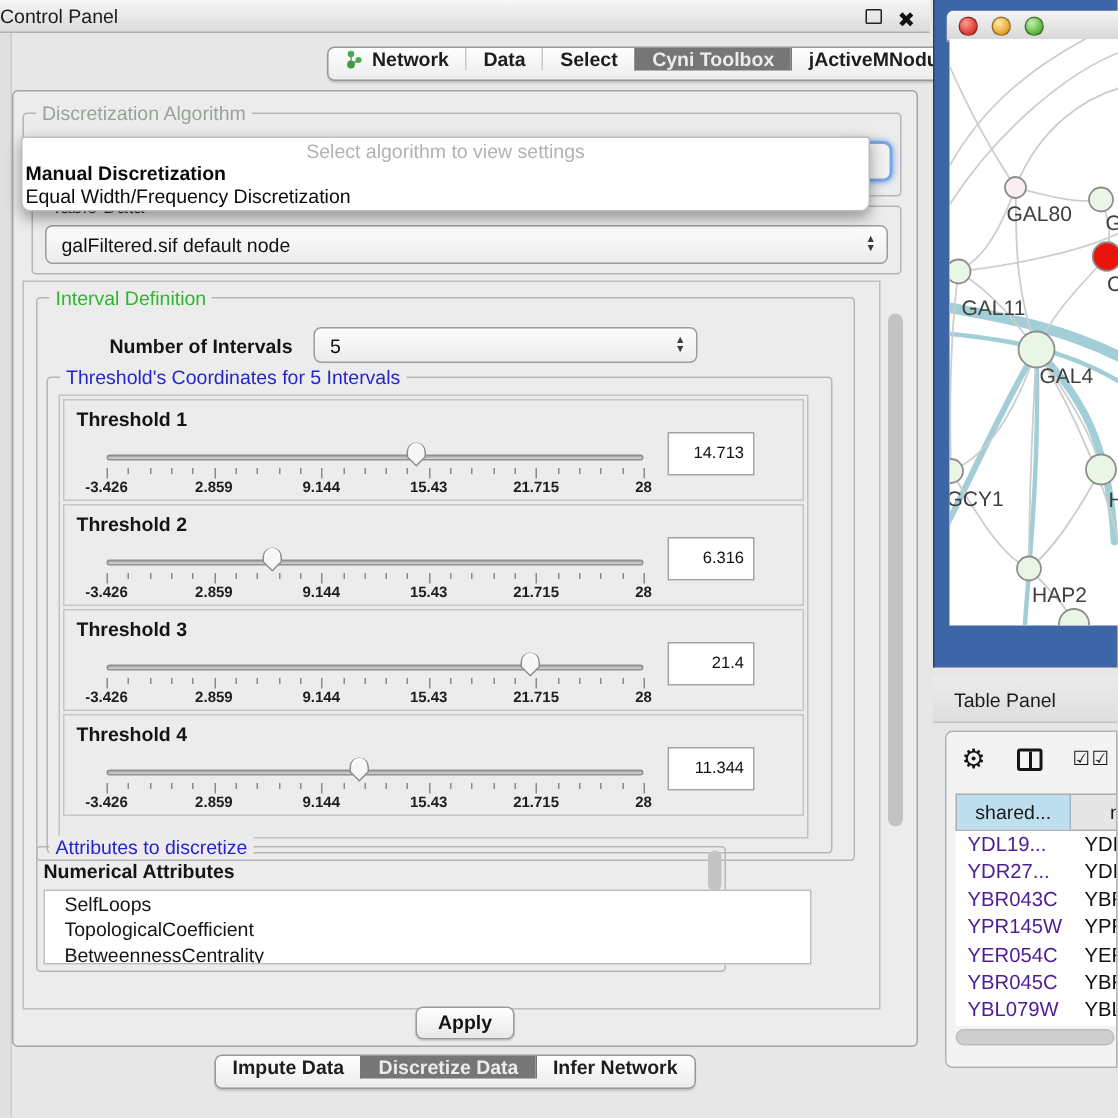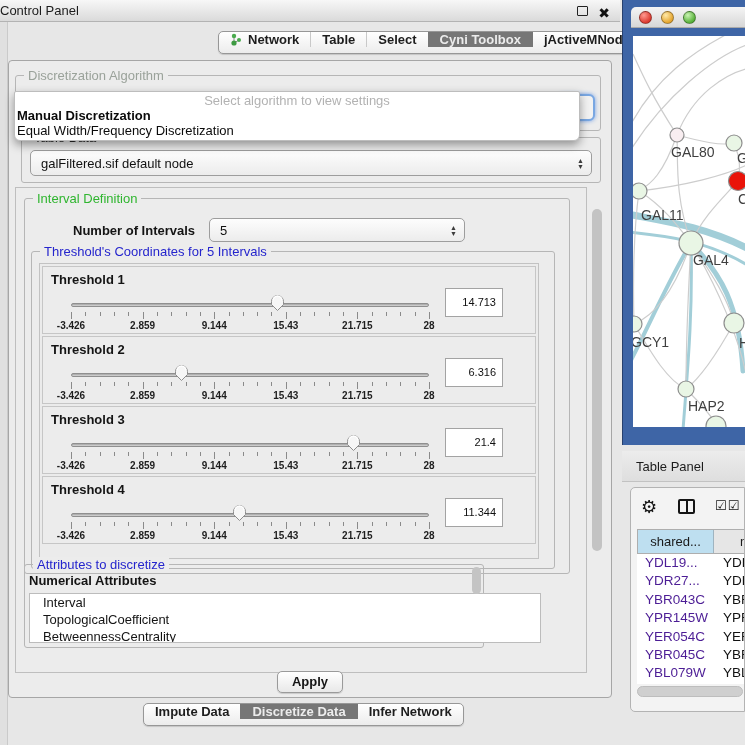--- a/index.html
+++ b/index.html
@@ -91,21 +91,21 @@
 
   
   #net-window { position:absolute; left:622px; top:0; width:123px; height:445px;
     background:#3e65a6; border-left:1px solid #27406e; }
   #net-titlebar { position:absolute; left:8px; top:7px; width:115px; height:21px;
     background:linear-gradient(#f5f5f5,#d7d7d7); border-radius:5px 0 0 0; border-bottom:1px solid #aaa; }
   .light { position:absolute; top:4px; width:13px; height:13px; border-radius:50%; border:1px solid rgba(0,0,0,.35); }
   #light-red   { left:8px;  background:radial-gradient(circle at 35% 30%, #ff9a90, #dd3b30 70%); }
   #light-yellow{ left:30px; background:radial-gradient(circle at 35% 30%, #ffe9a8, #e5a630 70%); }
   #light-green { left:52px; background:radial-gradient(circle at 35% 30%, #c9f3b2, #58b23a 70%); }
-  #net-canvas { position:absolute; left:10px; top:36px; width:113px; height:391px;
+  #net-canvas { position:absolute; left:10px; top:26px; width:113px; height:391px;
     background:#ffffff; overflow:hidden; }
 
   
   #table-panel-bar { position:absolute; left:622px; top:451px; width:123px; height:31px;
     background:linear-gradient(#ececec,#dedede); border-bottom:1px solid #c2c2c2;
     font-size:13px; color:#1c1c1c; line-height:31px; padding-left:14px; }
   #table-card { position:absolute; left:630px; top:487px; width:115px; height:225px;
     background:#f3f3f3; border:1px solid #b3b3b3; border-radius:5px 0 0 5px; overflow:hidden; }
   #tc-gear { position:absolute; left:10px; top:8px; font-size:18px; color:#141414; }
   #tc-colicon { position:absolute; left:47px; top:11px; width:17px; height:15px;
@@ -140,21 +140,21 @@
         <svg width="13" height="13">
           <line x1="4" y1="3" x2="4" y2="10" stroke="#8a8a8a"></line>
           <line x1="4" y1="10" x2="9" y2="7" stroke="#8a8a8a"></line>
           <circle cx="4" cy="3" r="2.2" fill="#4aab4e"></circle>
           <circle cx="4" cy="10" r="2.6" fill="#3d9b42"></circle>
           <circle cx="9" cy="7" r="2" fill="#4aab4e"></circle>
         </svg>
         <span>Network</span>
       </div>
       <div class="tab">
-        <span>Table</span>
+        <span>Data</span>
       </div>
       <div class="tab">
         <span>Select</span>
       </div>
       <div class="tab selected">
         <span>Cyni Toolbox</span>
       </div>
       <div class="tab">
         <span>jActiveMNodules</span>
       </div>
@@ -382,21 +382,21 @@
                 </svg></div>
               <div class="thr-value">11.344</div>
             </div>
           </div>
       </div>
 
       <div class="groupbox" style="left:8px; top:376px; width:460px; height:84px;text-decoration:underline;">
         <span class="grouptitle t-blue">Attributes to discretize</span>
         <span style="position:absolute; left:4px; top:8px; font-size:13px; font-weight:bold; color:#141414;">Numerical Attributes</span>
         <div id="attr-list">
-            <div class="item">Interval</div>
+            <div class="item">SelfLoops</div>
             <div class="item">TopologicalCoefficient</div>
             <div class="item">BetweennessCentrality</div>
           </div>
         <div id="attr-scroll"></div>
       </div>
     </div>
     <div id="vscroll">
         <div class="thumb"></div>
       </div>
 

